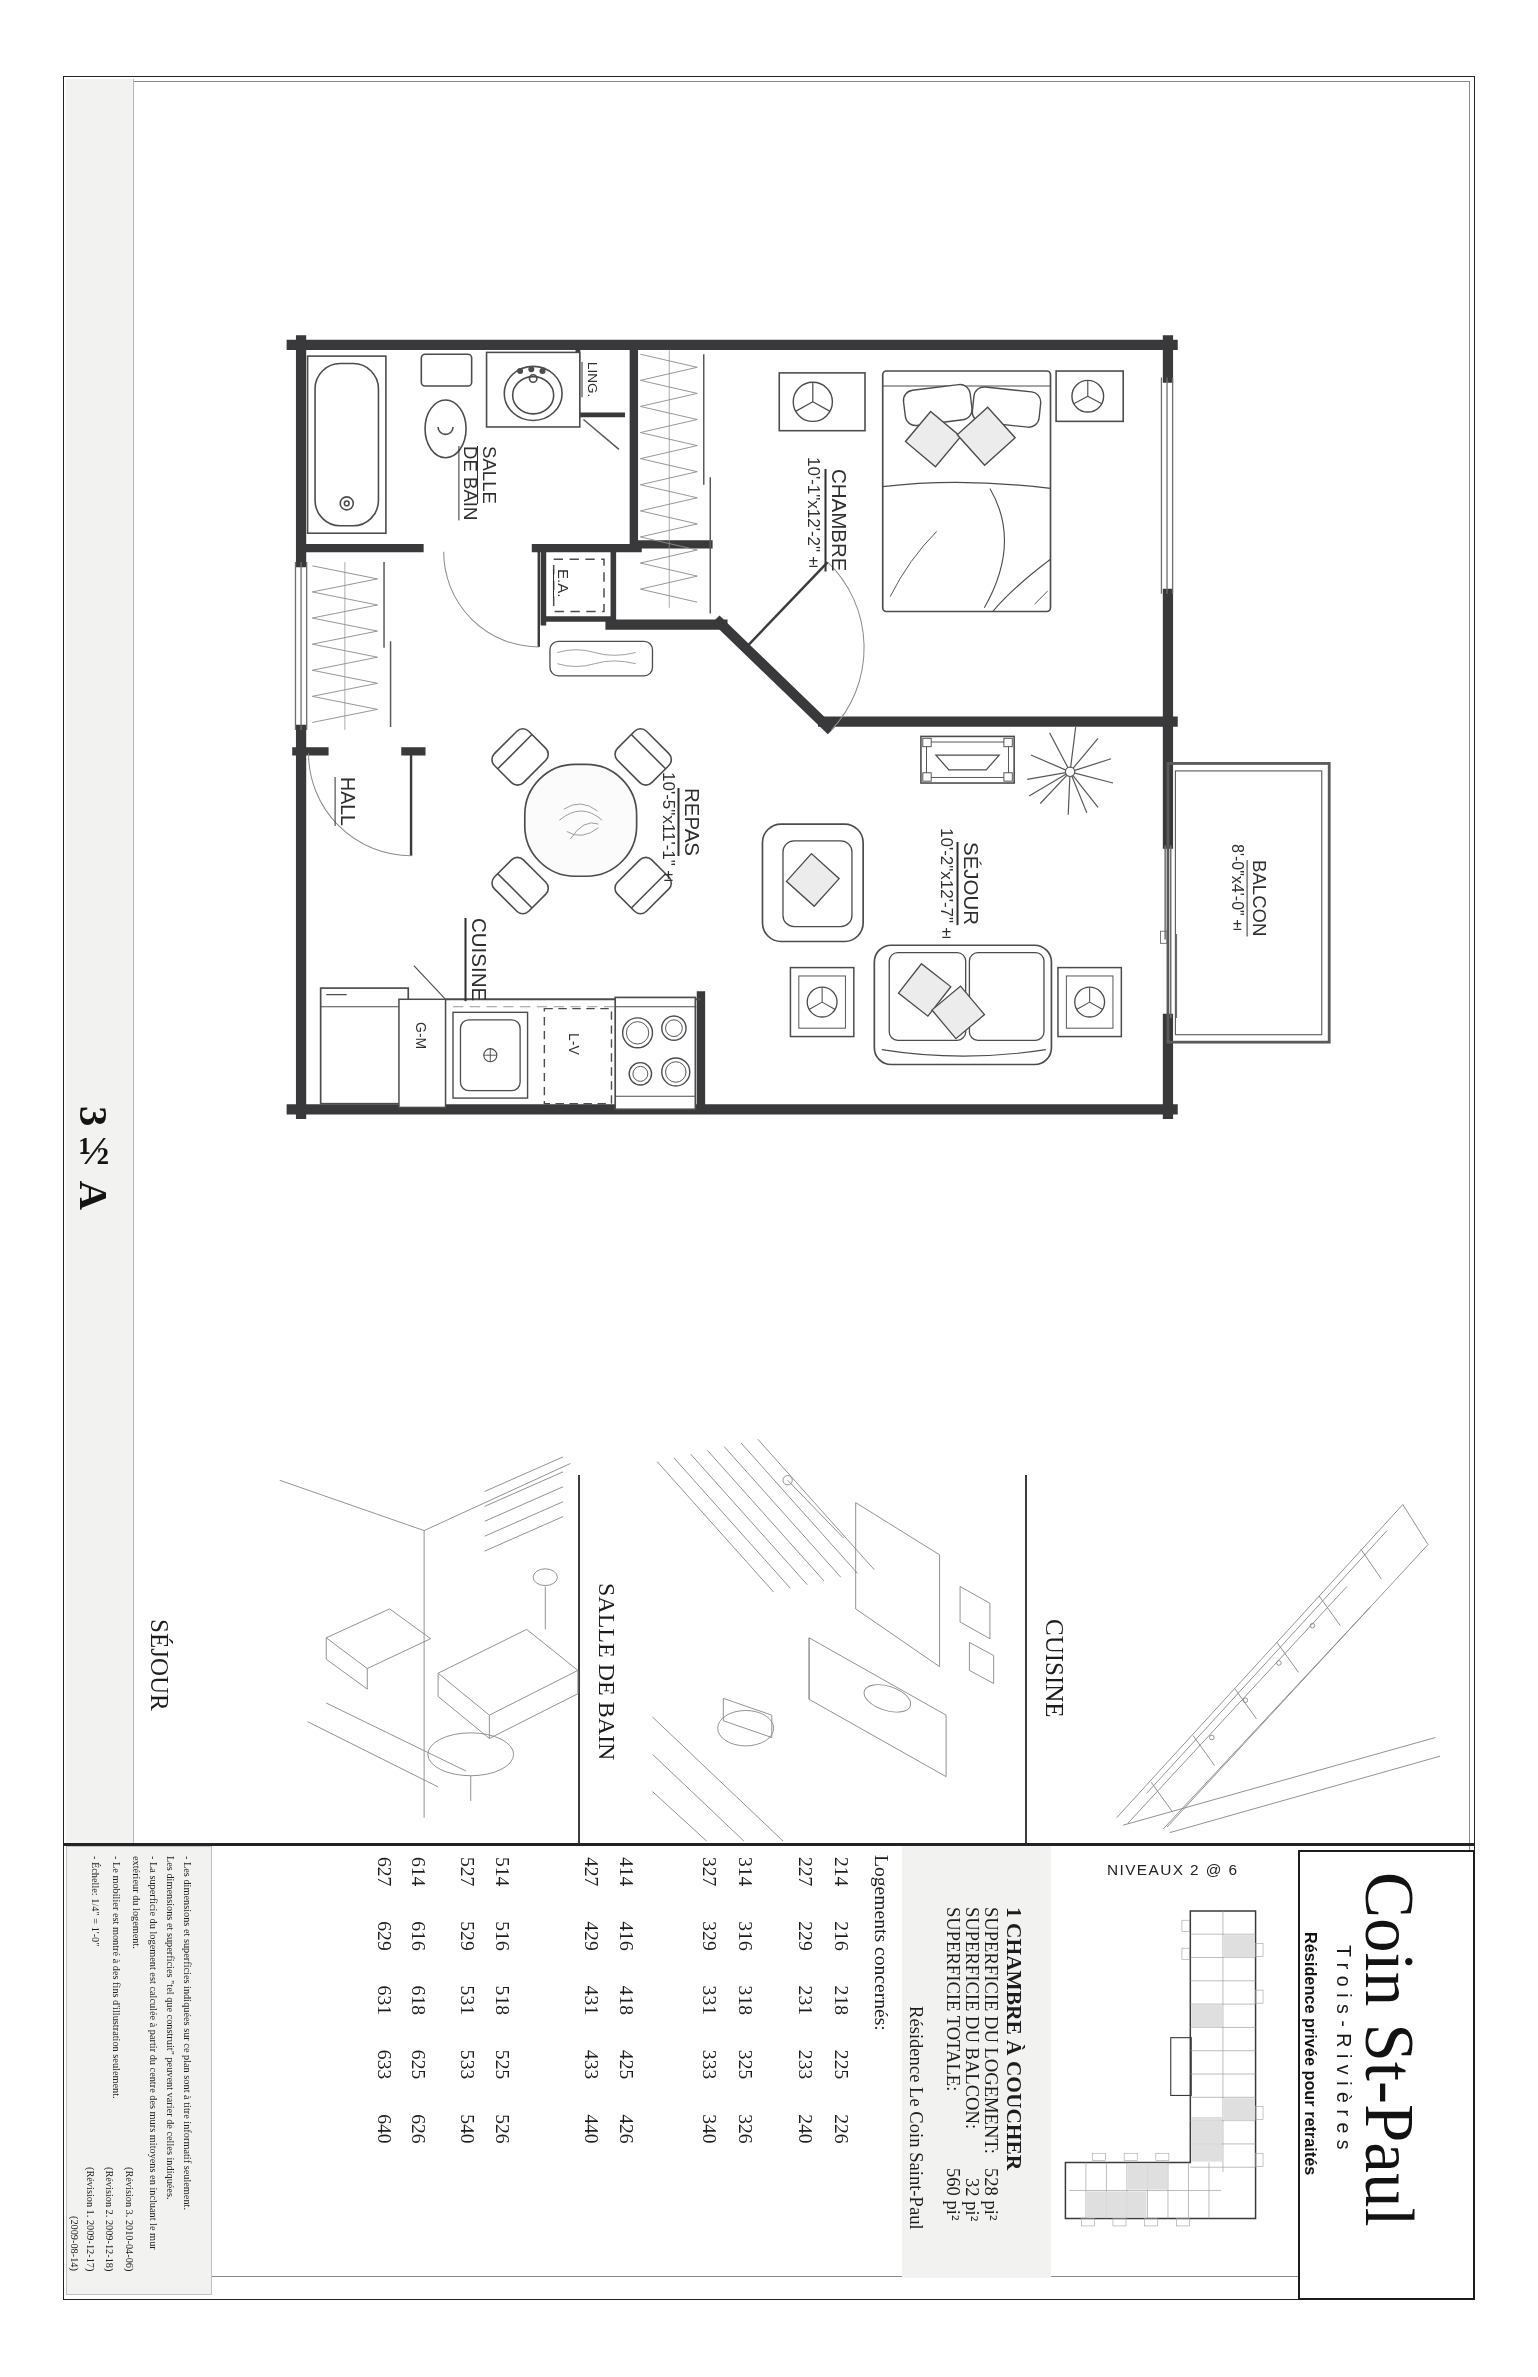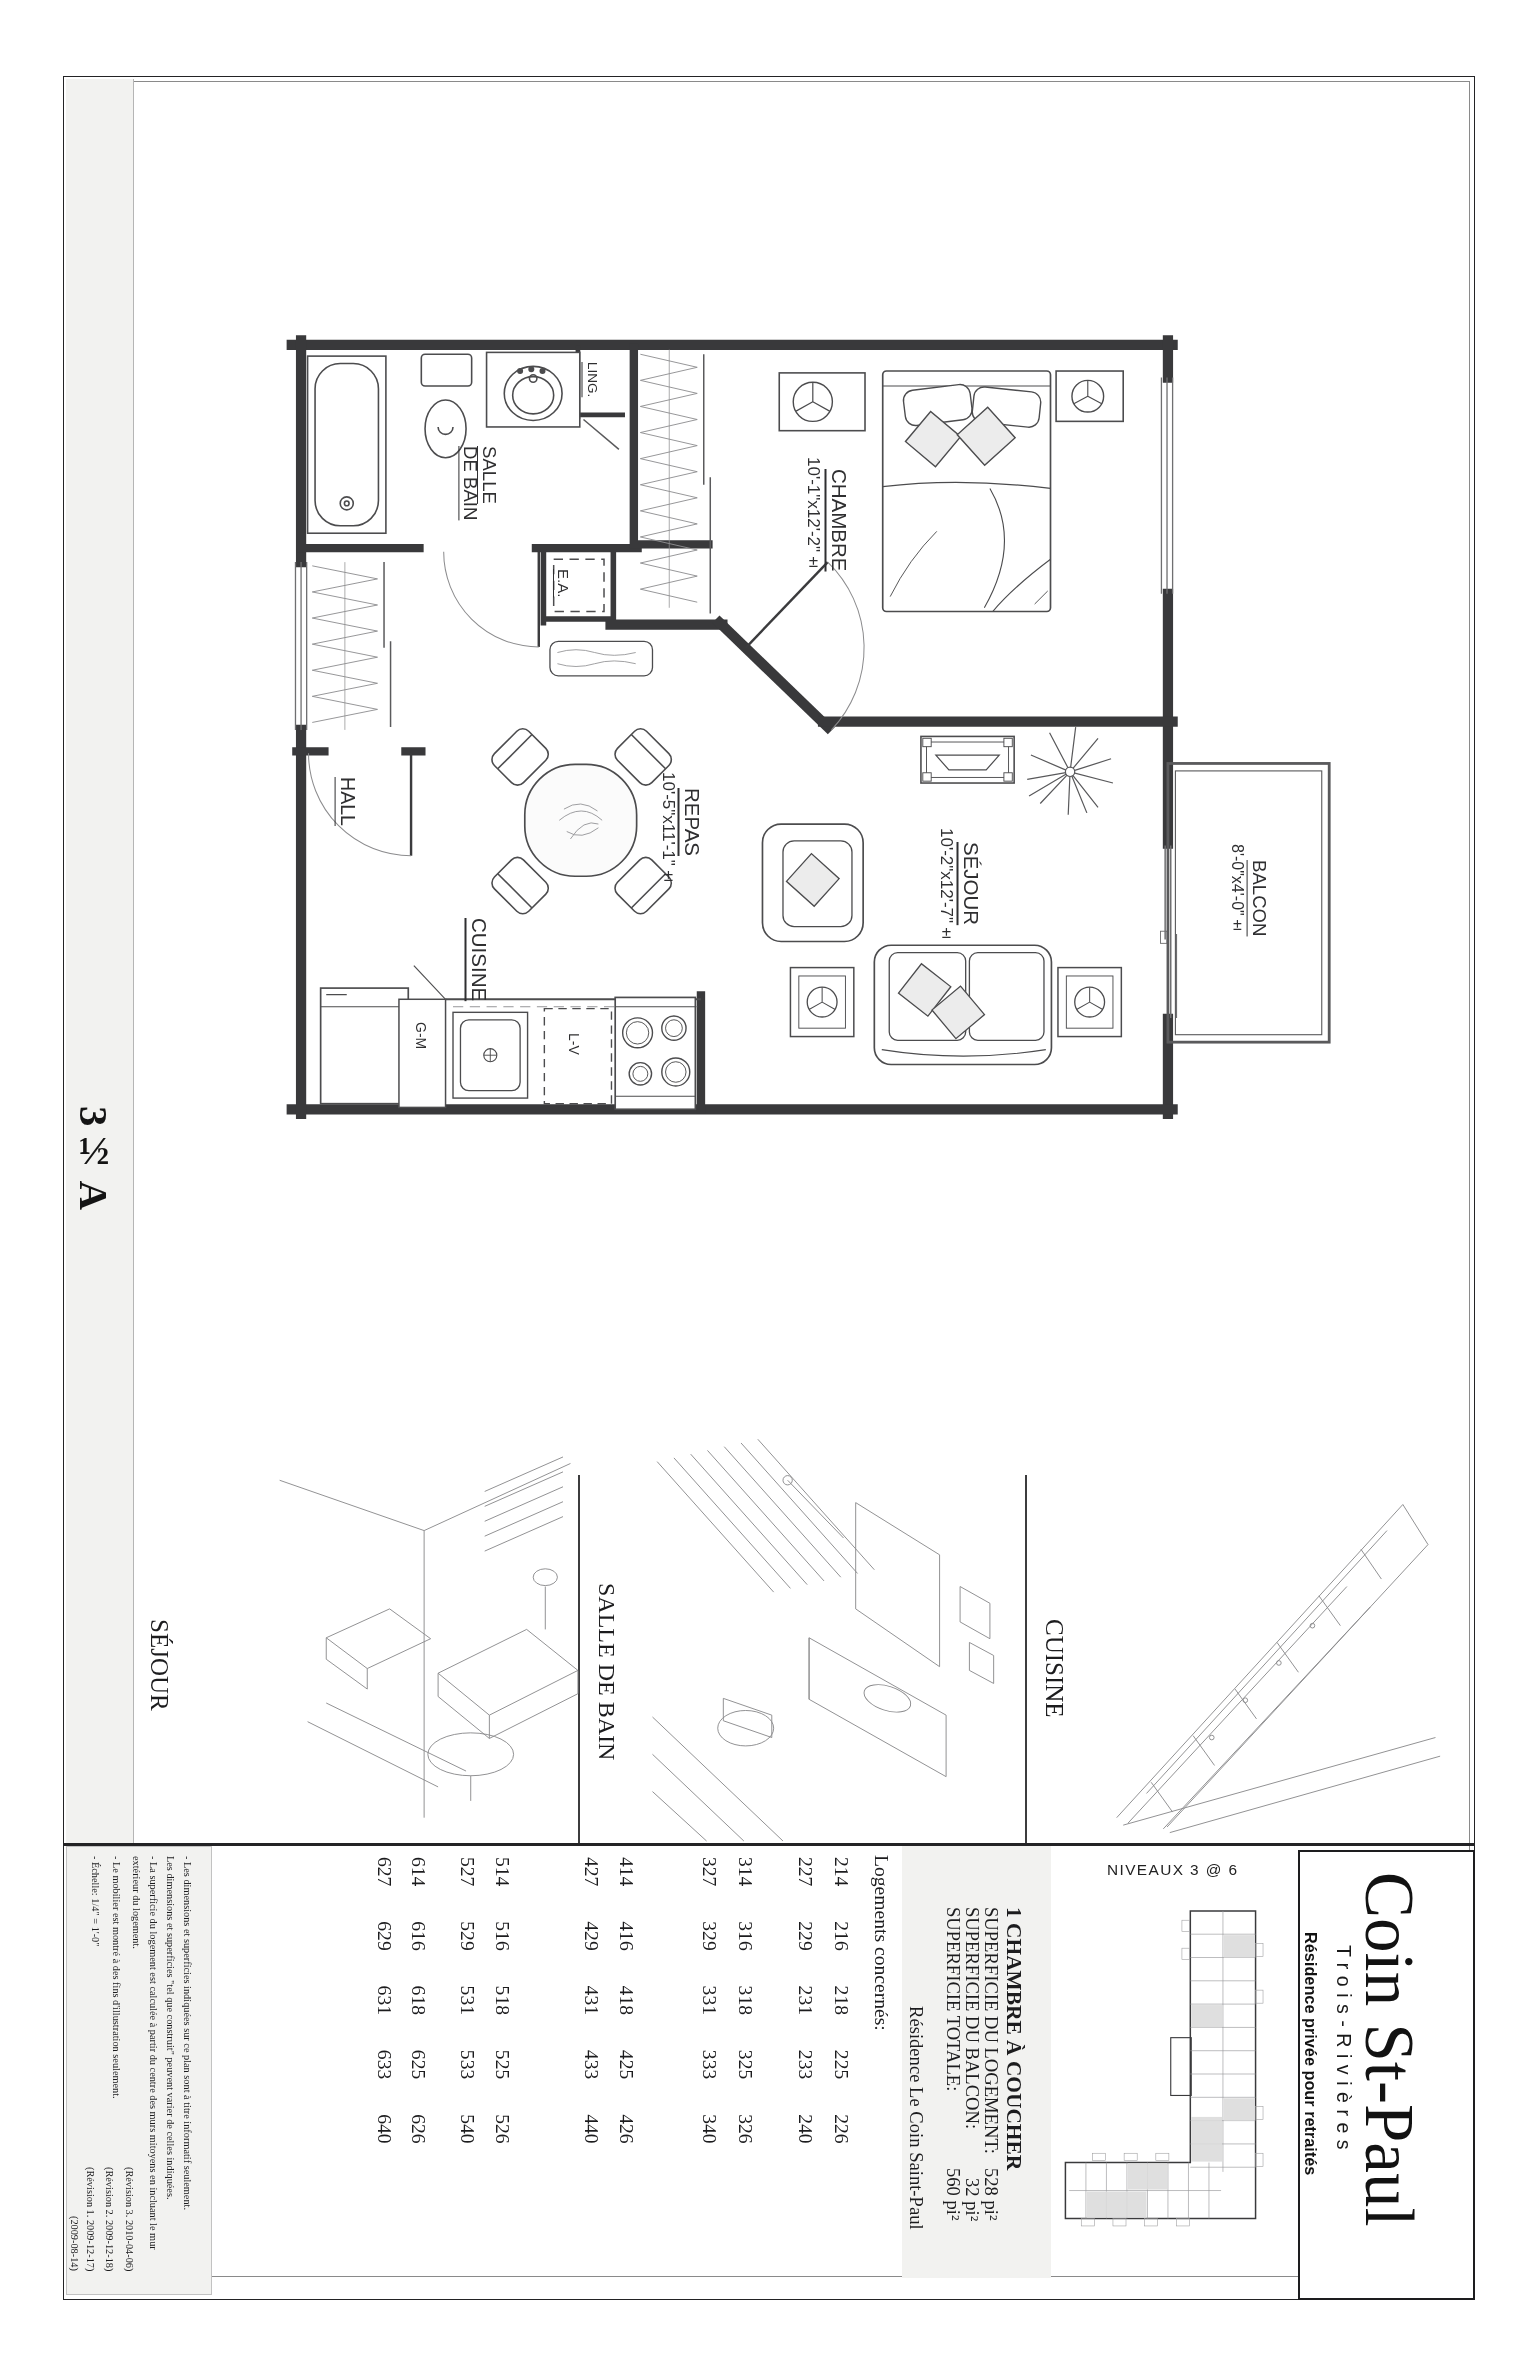--- a/index.html
+++ b/index.html
@@ -344,21 +344,21 @@
   <div class="abs v ser" style="left:795px;top:1857px;font-size:19.6px;word-spacing:30px;">227 229 231 233 240</div>
   <div class="abs v ser" style="left:735px;top:1857px;font-size:19.6px;word-spacing:30px;">314 316 318 325 326</div>
   <div class="abs v ser" style="left:699px;top:1857px;font-size:19.6px;word-spacing:30px;">327 329 331 333 340</div>
   <div class="abs v ser" style="left:616px;top:1857px;font-size:19.6px;word-spacing:30px;">414 416 418 425 426</div>
   <div class="abs v ser" style="left:581px;top:1857px;font-size:19.6px;word-spacing:30px;">427 429 431 433 440</div>
   <div class="abs v ser" style="left:492px;top:1857px;font-size:19.6px;word-spacing:30px;">514 516 518 525 526</div>
   <div class="abs v ser" style="left:457px;top:1857px;font-size:19.6px;word-spacing:30px;">527 529 531 533 540</div>
   <div class="abs v ser" style="left:408px;top:1857px;font-size:19.6px;word-spacing:30px;">614 616 618 625 626</div>
   <div class="abs v ser" style="left:374px;top:1857px;font-size:19.6px;word-spacing:30px;">627 629 631 633 640</div>
 
-  <div class="abs" style="left:1107px;top:1861px;font-size:15.4px;letter-spacing:1.4px;color:#222;">NIVEAUX 3 @ 6</div>
+  <div class="abs" style="left:1107px;top:1861px;font-size:15.4px;letter-spacing:1.4px;color:#222;">NIVEAUX 2 @ 6</div>
 
   <div class="abs" style="left:1298px;top:1850px;width:177px;height:450px;border:2.3px solid #1d1d1f;box-sizing:border-box;background:#fff;"></div>
   <div class="abs v ser" style="left:1354px;top:1872px;font-size:69px;color:#121212;">Coin St-Paul</div>
   <div class="abs v" style="left:1333px;top:1945px;font-size:19.6px;letter-spacing:6.5px;font-weight:500;color:#1a1a1a;">Trois-Rivières</div>
   <div class="abs v" style="left:1303px;top:1932px;font-size:16.3px;font-weight:700;color:#111;">Résidence privée pour retraités</div>
 
   <div class="abs v ser" style="left:182px;top:1856px;font-size:10.3px;">- Les dimensions et superficies indiquées sur ce plan sont à titre informatif seulement.</div>
   <div class="abs v ser" style="left:165px;top:1856px;font-size:10.3px;">Les dimensions et superficies "tel que construit" peuvent varier de celles indiquées.</div>
   <div class="abs v ser" style="left:148px;top:1856px;font-size:10.3px;">- La superficie du logement est calculée à partir du centre des murs mitoyens en incluant le mur</div>
   <div class="abs v ser" style="left:131px;top:1856px;font-size:10.3px;">extérieur du logement.</div>

